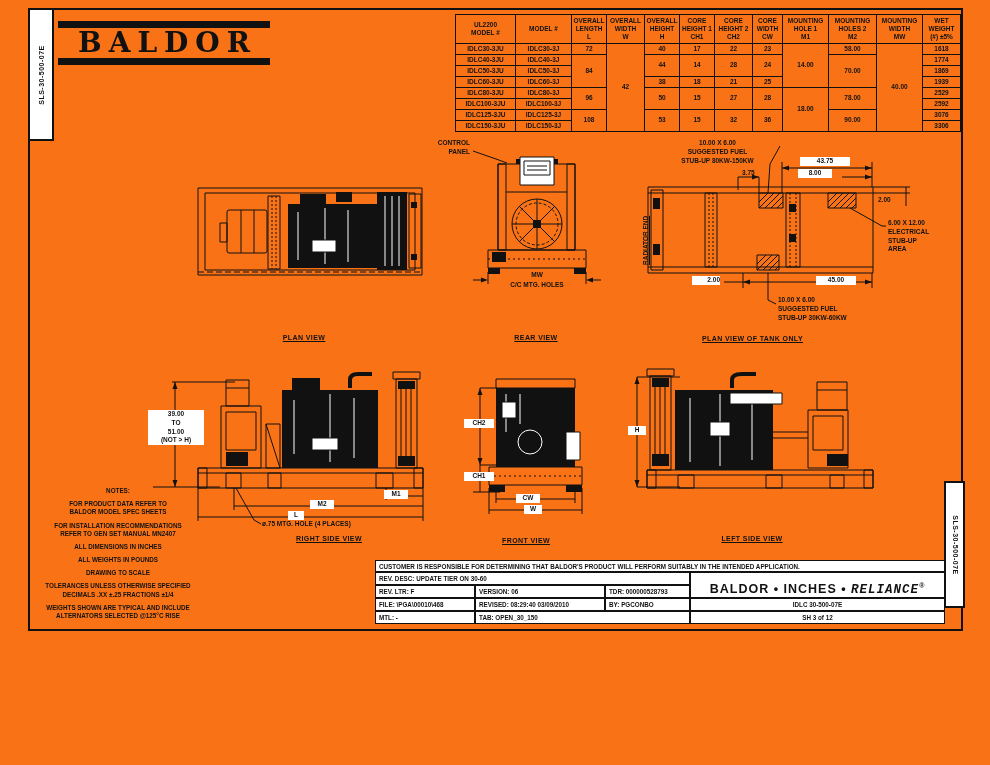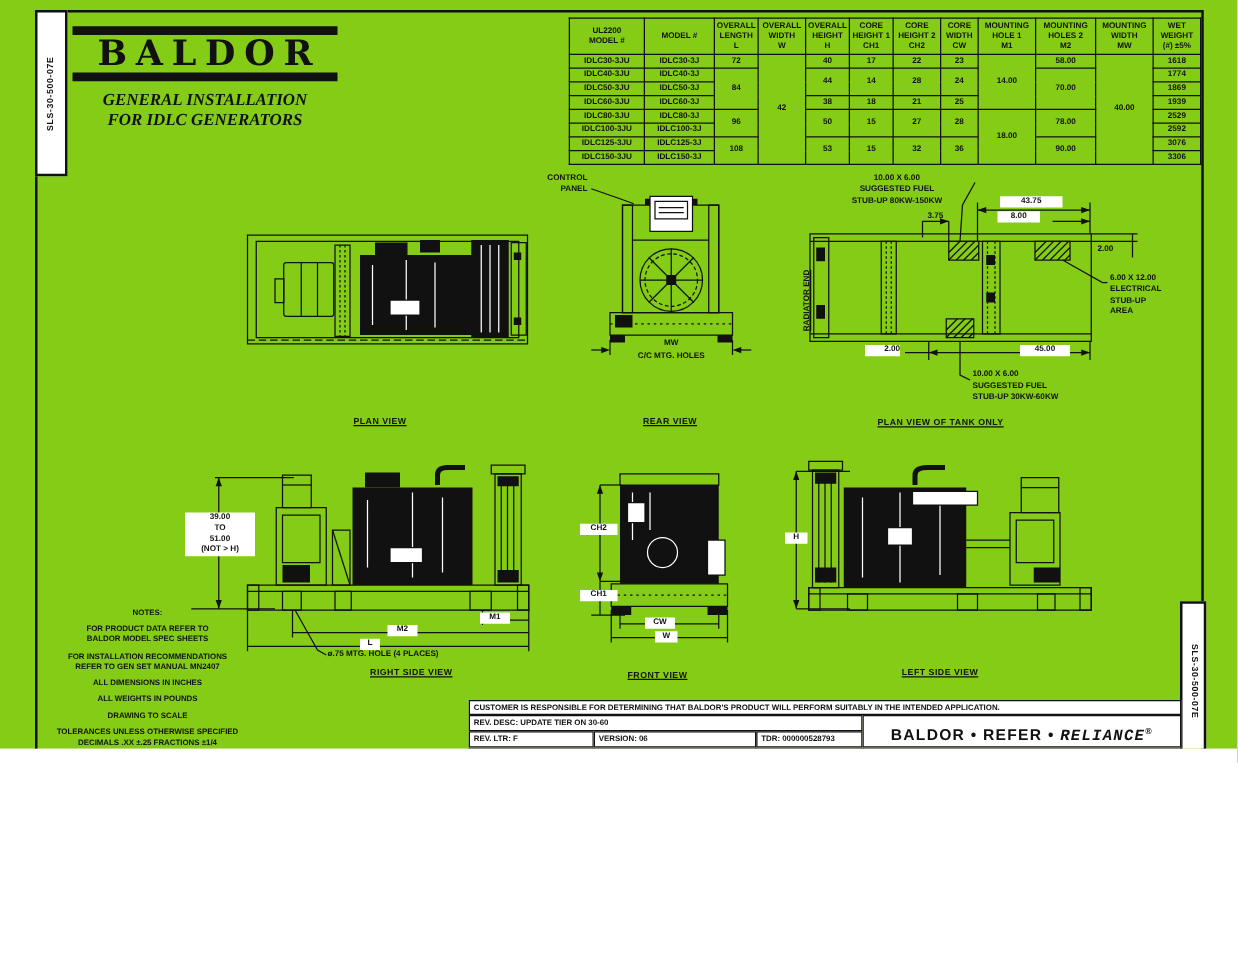--- a/index.html
+++ b/index.html
@@ -1,16 +1,16 @@
 <!DOCTYPE html>
 <html><head>
 <meta charset="utf-8">
 <style>
   html,body { margin:0; padding:0; background:#fff; }
-  .sheet { position:relative; width:990px; height:599px; background:#84cc16; color:#111;
+  .sheet { position:relative; width:990px; height:765px; background:#f97316; color:#111;
            font-family:"Liberation Sans", sans-serif; overflow:hidden; }
   .frame { position:absolute; left:28px; top:8px; width:931px; height:619px; border:2px solid #111; }
   .strip { position:absolute; border:2px solid #111; background:#fff; }
   .strip-left  { left:28px; top:8px;  width:22px; height:129px; }
   .strip-right { left:944px; top:481px; width:17px; height:123px; }
   .strip span { position:absolute; left:50%; top:50%; white-space:nowrap;
                 font:bold 7px "Liberation Sans",sans-serif; letter-spacing:0.5px; }
   .strip-left  span { transform:translate(-50%,-50%) rotate(-90deg); }
   .strip-right span { transform:translate(-50%,-50%) rotate(90deg); }
 
@@ -74,22 +74,20 @@
     <span>SLS-30-500-07E</span>
   </div>
   <div class="strip strip-right">
     <span>SLS-30-500-07E</span>
   </div>
 
   <div class="logo">
     <div class="bar"></div>
     <div class="brand">BALDOR</div>
     <div class="bar"></div>
-    <div class="subtitle">GENERAL INSTALLATION
-FOR IDLC GENERATORS</div>
   </div>
 
   <table class="spec">
     <colgroup>
       <col style="width:60px">
         <col style="width:56px">
         <col style="width:35px">
         <col style="width:38px">
       <col style="width:35px">
         <col style="width:35px">
@@ -493,21 +491,21 @@
     <div class="cell" style="left:100px;top:25px;width:130px;height:13px">VERSION: 06</div>
     <div class="cell" style="left:230px;top:25px;width:85px;height:13px">TDR: 000000528793</div>
     <div class="cell" style="left:0;top:38px;width:100px;height:13px">FILE: \PGA\00010\468</div>
     <div class="cell" style="left:100px;top:38px;width:130px;height:13px">REVISED: 08:29:40  03/09/2010</div>
     <div class="cell" style="left:230px;top:38px;width:85px;height:13px">BY:  PGCONBO</div>
     <div class="cell" style="left:0;top:51px;width:100px;height:13px">MTL: -</div>
     <div class="cell" style="left:100px;top:51px;width:215px;height:13px">TAB:   OPEN_30_150</div>
     <div class="cell center tb-brand" style="left:315px;top:12px;width:255px;height:26px">
       <span>BALDOR</span>
       <span>•</span>
-      <span>REFER</span>
+      <span>INCHES</span>
       <span>•</span>
       <span class="it">RELIANCE</span><span class="reg">®</span>
     </div>
     <div class="cell center" style="left:315px;top:38px;width:255px;height:13px">IDLC 30-500-07E</div>
     <div class="cell center" style="left:315px;top:51px;width:255px;height:13px">SH 3 of 12</div>
   </div>
 
 </div>
 
 </body></html>

